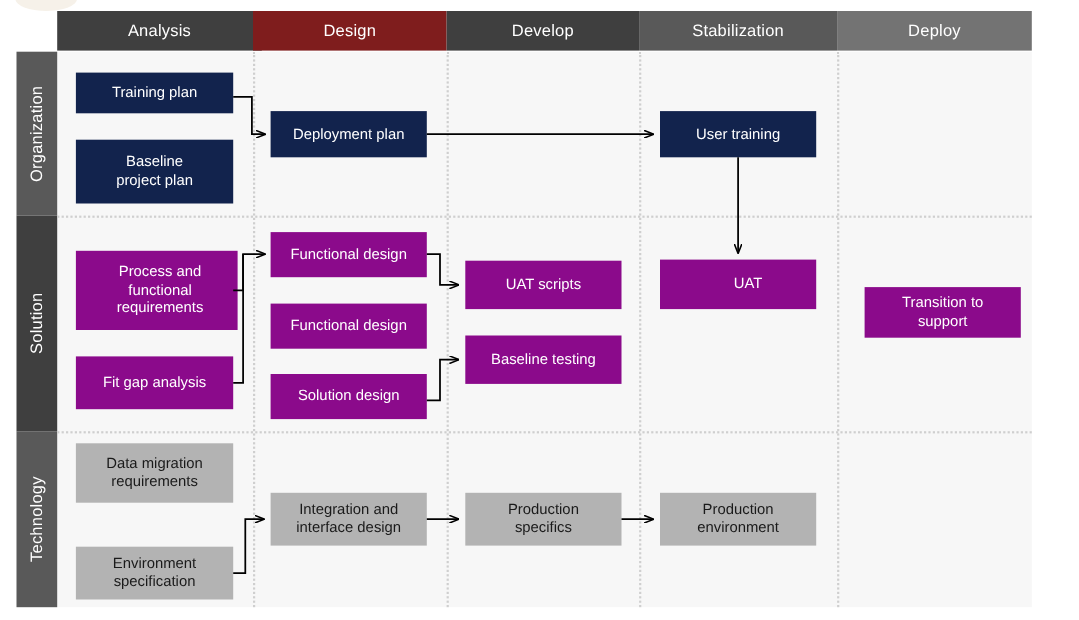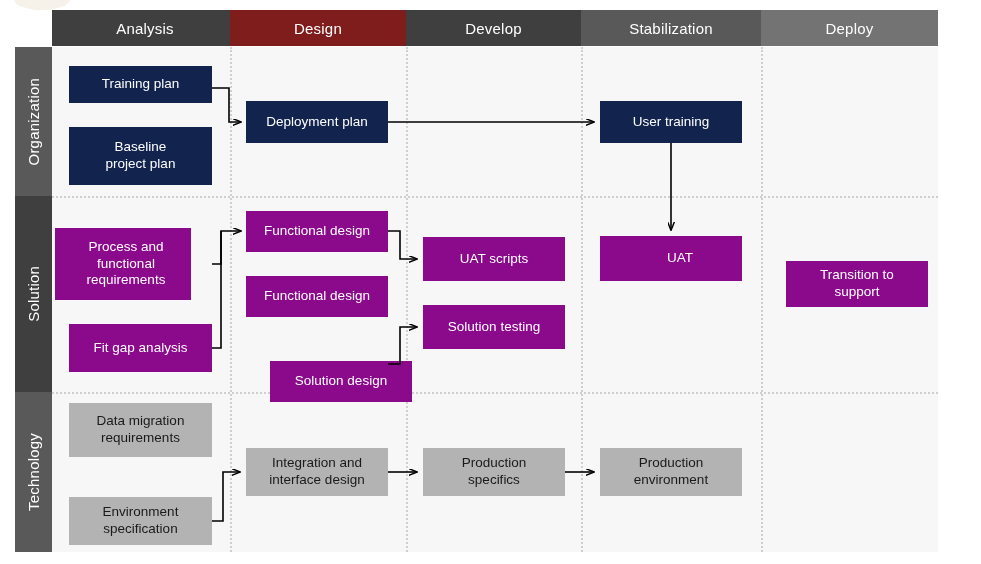--- a/index.html
+++ b/index.html
@@ -91,42 +91,42 @@
       <div class="box navy" style="left: 69px; top: 127px; width: 143px; height: 58px;">
         <span style="white-space: pre-line;">Baseline
 project plan</span>
       </div>
       <div class="box navy" style="left: 246px; top: 101px; width: 142px; height: 42px;">
         <span style="white-space: pre-line;">Deployment plan</span>
       </div>
       <div class="box navy" style="left: 600px; top: 101px; width: 142px; height: 42px;">
         <span style="white-space: pre-line;">User training</span>
       </div>
-      <div class="box purple" style="left: 55px; top: 228px; width: 136px; height: 72px; padding-left: 12px;">
+      <div class="box purple" style="left: 69px; top: 228px; width: 147px; height: 72px; padding-left: 12px;">
         <span style="white-space: pre-line;">Process and
 functional
 requirements</span>
       </div>
       <div class="box purple" style="left: 69px; top: 324px; width: 143px; height: 48px;">
         <span style="white-space: pre-line;">Fit gap analysis</span>
       </div>
       <div class="box purple" style="left: 246px; top: 211px; width: 142px; height: 41px;">
         <span style="white-space: pre-line;">Functional design</span>
       </div>
       <div class="box purple" style="left: 246px; top: 276px; width: 142px; height: 41px;">
         <span style="white-space: pre-line;">Functional design</span>
       </div>
-      <div class="box purple" style="left: 246px; top: 361px; width: 142px; height: 41px; margin-left: 24px;">
+      <div class="box purple" style="left: 246px; top: 340px; width: 142px; height: 41px;">
         <span style="white-space: pre-line;">Solution design</span>
       </div>
       <div class="box purple" style="left: 423px; top: 237px; width: 142px; height: 44px;">
         <span style="white-space: pre-line;">UAT scripts</span>
       </div>
       <div class="box purple" style="left: 423px; top: 305px; width: 142px; height: 44px;">
-        <span style="white-space: pre-line;">Solution testing</span>
+        <span style="white-space: pre-line;">Baseline testing</span>
       </div>
       <div class="box purple" style="left: 600px; top: 236px; width: 142px; height: 45px;">
         <span style="white-space: pre-line; margin-left: 18px;">UAT</span>
       </div>
       <div class="box purple" style="left: 786px; top: 261px; width: 142px; height: 46px;">
         <span style="white-space: pre-line;">Transition to
 support</span>
       </div>
       <div class="box grey" style="left: 69px; top: 403px; width: 143px; height: 54px;">
         <span style="white-space: pre-line;">Data migration

